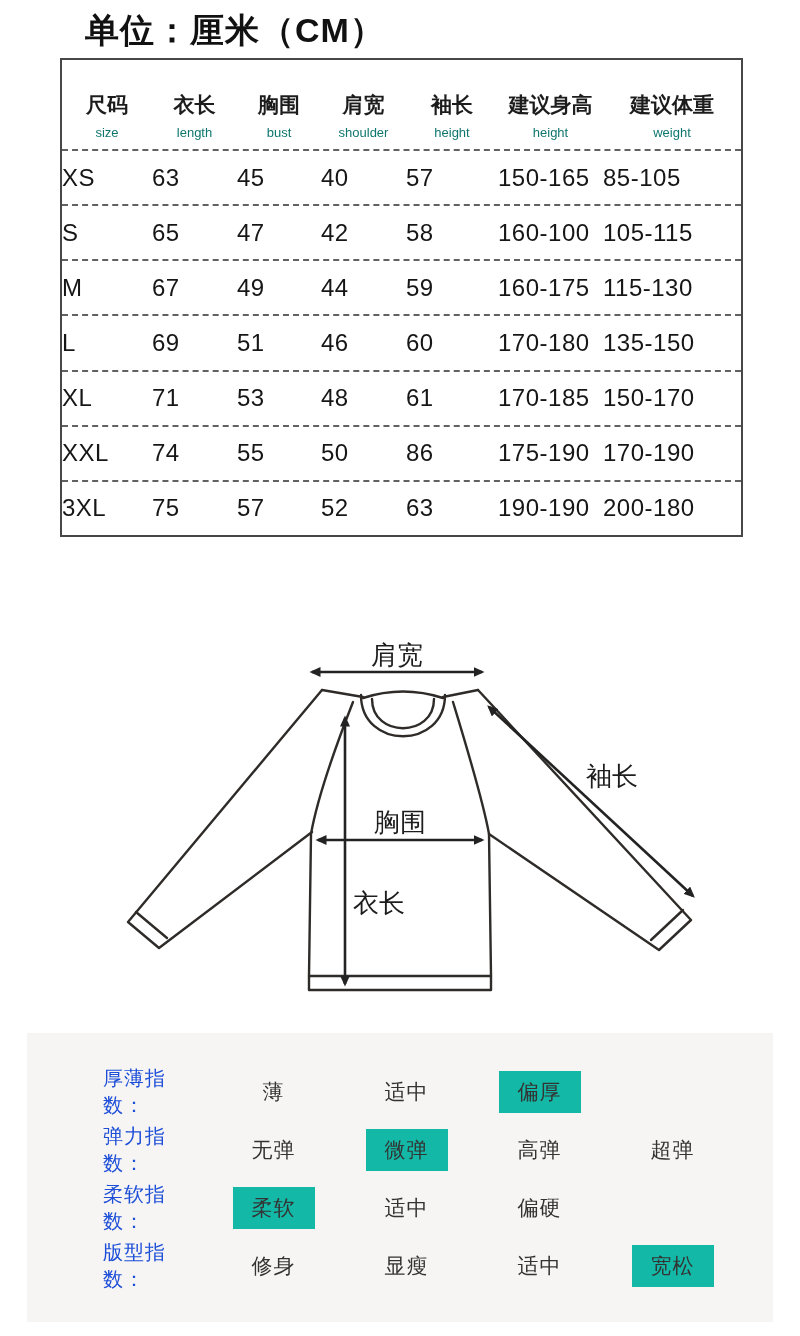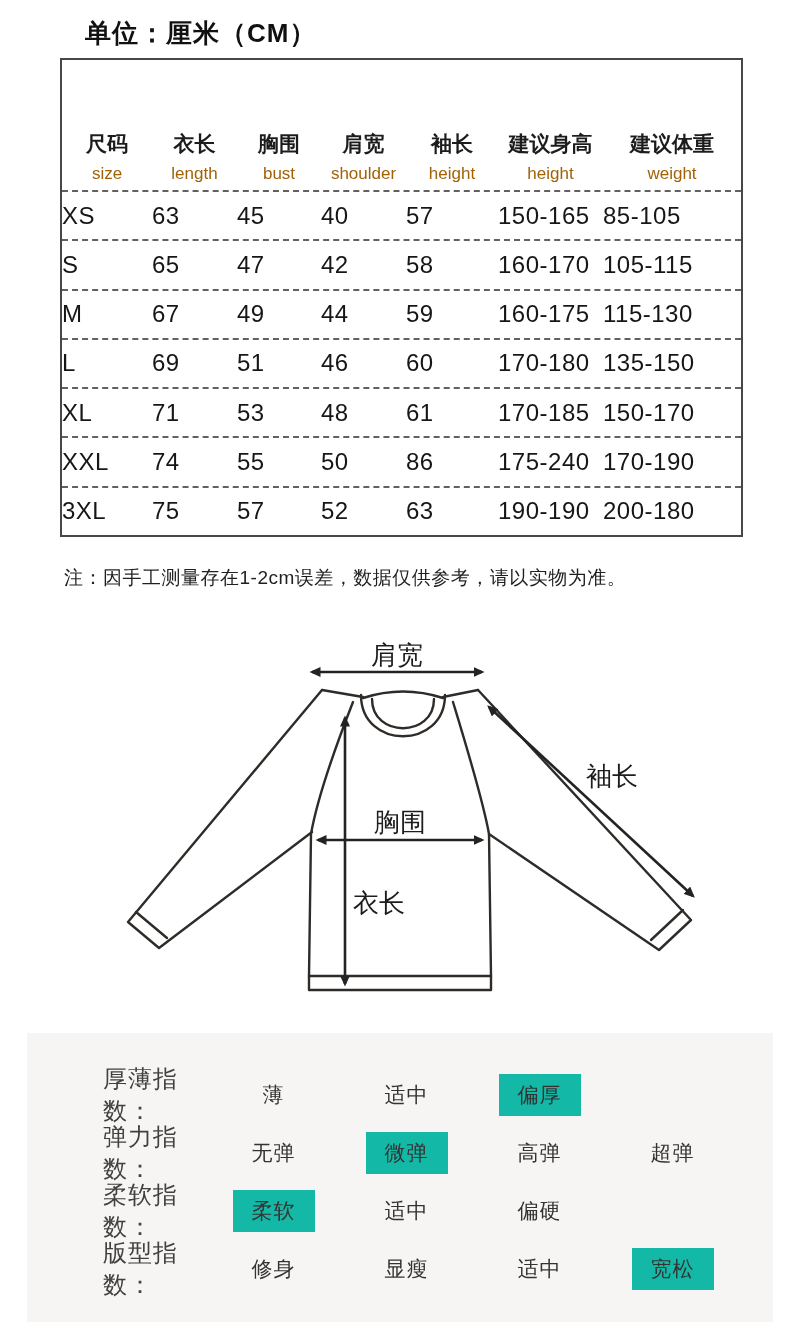--- a/index.html
+++ b/index.html
@@ -12,23 +12,23 @@
     position: relative;
     width: 800px;
     height: 1336px;
     background: #ffffff;
     overflow: hidden;
   }
   
   .title {
     position: absolute;
     left: 85px;
-    top: 16px;
+    top: 8px;
     margin: 0;
-    font-size: 26px;
+    font-size: 34px;
     font-weight: bold;
     color: #111111;
     letter-spacing: 1px;
     text-align: center;
   }
   
   .size-table {
     position: absolute;
     left: 60px;
     top: 58px;
@@ -38,25 +38,24 @@
     display: flex;
     flex-direction: column;
     background: #ffffff;
   }
   .thead {
     height: 89px;
     display: grid;
     grid-template-columns: 90px 85px 84px 85px 92px 105px 1fr;
     align-items: center;
     padding-top: 22px;
-    margin-top: 41px;
   }
   .th { text-align: center; }
   .th .zh { display: block; font-size: 21px; font-weight: bold; color: #1c1c1c; }
-  .th .en { display: block; font-size: 17px; color: #a16207; margin-top: 6px; }
+  .th .en { display: block; font-size: 13px; color: #0f766e; margin-top: 6px; }
   .tbody {
     flex: 1;
     display: grid;
     grid-template-rows: repeat(7, 1fr);
   }
   .trow {
     display: grid;
     grid-template-columns: 90px 85px 84px 85px 92px 105px 1fr;
     align-items: center;
     border-top: 2px dashed #616161;
@@ -95,22 +94,22 @@
     background: #f6f5f3;
     padding: 30px 0 0 76px;
   }
   .prow {
     display: grid;
     grid-template-columns: 104px repeat(4, 133px);
     align-items: center;
     height: 58px;
   }
   .plabel {
-    font-size: 24px;
-    color: #404040;
+    font-size: 20px;
+    color: #1d4ed8;
     letter-spacing: 1px;
   }
   .popt-cell { text-align: center; }
   .popt {
     display: inline-block;
     font-size: 21px;
     color: #333333;
     padding: 7px 19px;
     letter-spacing: 1px;
   }
@@ -163,21 +162,21 @@
           <div class="tcell">57</div>
           <div class="tcell">150-165</div>
           <div class="tcell">85-105</div>
         </div>
         <div class="trow">
           <div class="tcell">S</div>
           <div class="tcell">65</div>
           <div class="tcell">47</div>
           <div class="tcell">42</div>
           <div class="tcell">58</div>
-          <div class="tcell">160-170</div>
+          <div class="tcell">160-100</div>
           <div class="tcell">105-115</div>
         </div>
         <div class="trow">
           <div class="tcell">M</div>
           <div class="tcell">67</div>
           <div class="tcell">49</div>
           <div class="tcell">44</div>
           <div class="tcell">59</div>
           <div class="tcell">160-175</div>
           <div class="tcell">115-130</div>
@@ -199,36 +198,35 @@
           <div class="tcell">61</div>
           <div class="tcell">170-185</div>
           <div class="tcell">150-170</div>
         </div>
         <div class="trow">
           <div class="tcell">XXL</div>
           <div class="tcell">74</div>
           <div class="tcell">55</div>
           <div class="tcell">50</div>
           <div class="tcell">86</div>
-          <div class="tcell">175-240</div>
+          <div class="tcell">175-190</div>
           <div class="tcell">170-190</div>
         </div>
         <div class="trow">
           <div class="tcell">3XL</div>
           <div class="tcell">75</div>
           <div class="tcell">57</div>
           <div class="tcell">52</div>
           <div class="tcell">63</div>
           <div class="tcell">190-190</div>
           <div class="tcell">200-180</div>
         </div>
       </div>
   </div>
 
-  <p class="note">注：因手工测量存在1-2cm误差，数据仅供参考，请以实物为准。</p>
 
   <div class="diagram">
     <svg viewBox="0 0 610 390" width="610" height="390" xmlns="http://www.w3.org/2000/svg">
       <defs>
         <marker id="ah" markerWidth="12" markerHeight="10" refX="8.5" refY="5" orient="auto-start-reverse" markerUnits="userSpaceOnUse">
           <path d="M0,0 L11,5 L0,10 Z" fill="#232323"></path>
         </marker>
       </defs>
 
       <g stroke="#2e2b28" stroke-width="2.4" fill="none" stroke-linejoin="round" stroke-linecap="round">

